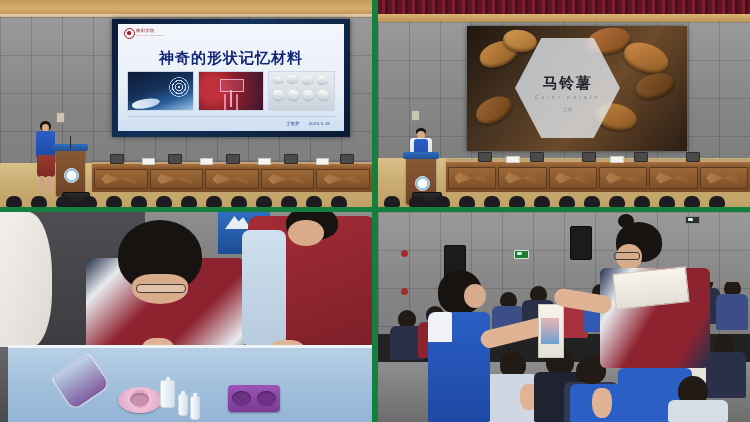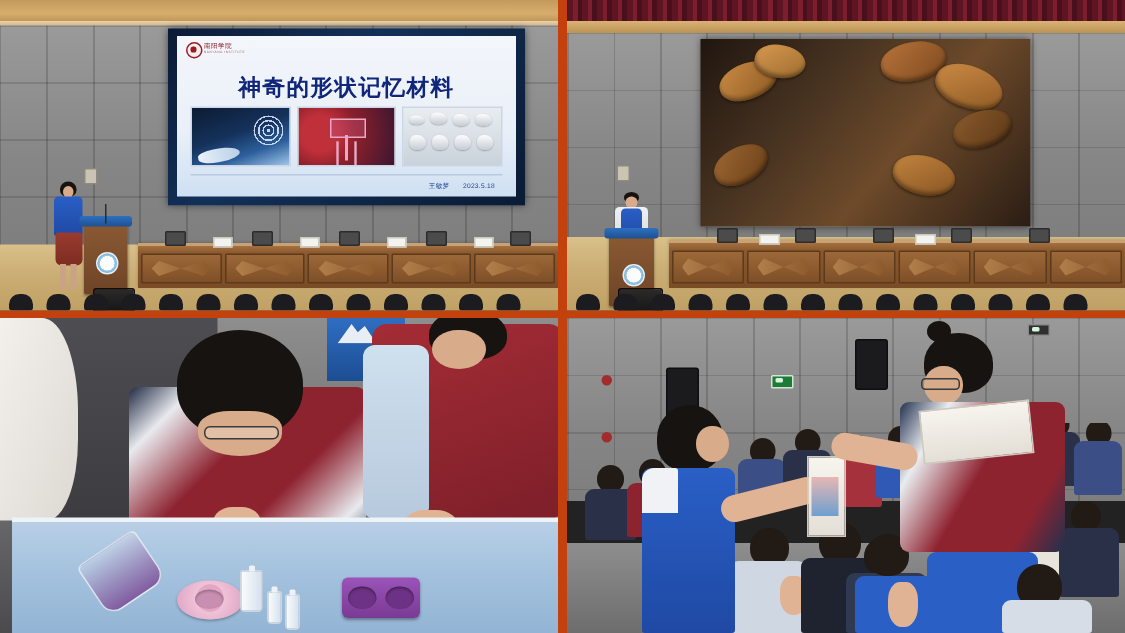--- a/index.html
+++ b/index.html
@@ -1,17 +1,17 @@
 <!DOCTYPE html>
 <html><head>
 <meta charset="utf-8">
 <style>
   html,body{margin:0;padding:0;background:#ffffff;}
   body{width:750px;height:422px;font-family:"Liberation Sans",sans-serif;overflow:hidden;}
-  #collage{position:relative;width:750px;height:422px;background:#c2410c;}
+  #collage{position:relative;width:750px;height:422px;background:#15803d;}
   .panel{position:absolute;overflow:hidden;background:#222;}
   .p-tl{left:0;top:0;width:372px;height:207px;}
   .p-tr{left:378px;top:0;width:372px;height:207px;}
   .p-bl{left:0;top:212px;width:372px;height:210px;}
   .p-br{left:378px;top:212px;width:372px;height:210px;}
   .lay{position:absolute;}
 
   
   .ceiling{left:0;top:0;width:100%;height:16px;background:linear-gradient(180deg,#c49a5c 0%,#d8ae6e 55%,#b98f52 100%);}
   .ceiling2{left:0;top:14px;width:100%;height:5px;background:linear-gradient(180deg,#e7d3ad,#c6a477);}
@@ -240,20 +240,25 @@
 
     <div class="screen tr-screen">
       <div class="potato" style="left:12px;top:16px;width:40px;height:24px;background:linear-gradient(140deg,#c98b43,#8d5a23);transform:rotate(-18deg);"></div>
       <div class="potato" style="left:36px;top:4px;width:34px;height:22px;background:linear-gradient(140deg,#d89b52,#9c6a2d);transform:rotate(12deg);"></div>
       <div class="potato" style="left:120px;top:2px;width:44px;height:26px;background:linear-gradient(140deg,#b8733a,#7d4a1f);transform:rotate(-8deg);"></div>
       <div class="potato" style="left:156px;top:18px;width:46px;height:28px;background:linear-gradient(140deg,#cf8d47,#8b5722);transform:rotate(22deg);"></div>
       <div class="potato" style="left:168px;top:48px;width:40px;height:24px;background:linear-gradient(140deg,#8a5a2c,#5c3817);transform:rotate(-14deg);"></div>
       <div class="potato" style="left:128px;top:78px;width:42px;height:26px;background:linear-gradient(140deg,#c58740,#855222);transform:rotate(16deg);"></div>
       <div class="potato" style="left:8px;top:72px;width:38px;height:24px;background:linear-gradient(140deg,#9d6732,#6a4018);transform:rotate(-24deg);"></div>
 
+      <div class="hexcard">
+        <div class="hex-title">马铃薯</div>
+        <div class="hex-sub">Color potato</div>
+        <div class="hex-mark">之旅</div>
+      </div>
     </div>
 
     <div class="person" style="left:31px;top:128px;width:24px;height:44px;">
       <div class="hair" style="left:7px;top:0;width:10px;height:7px;"></div>
       <div class="face" style="left:8px;top:3px;width:8px;height:8px;"></div>
       <div class="torso" style="left:1px;top:10px;width:22px;height:22px;background:linear-gradient(180deg,#eef1f4,#d8dde3);"></div>
       <div class="torso" style="left:5px;top:11px;width:14px;height:21px;background:linear-gradient(180deg,#2a5fc6,#1f49a4);"></div>
     </div>
 
     <div class="podium" style="left:28px;top:156px;width:30px;height:48px;">

